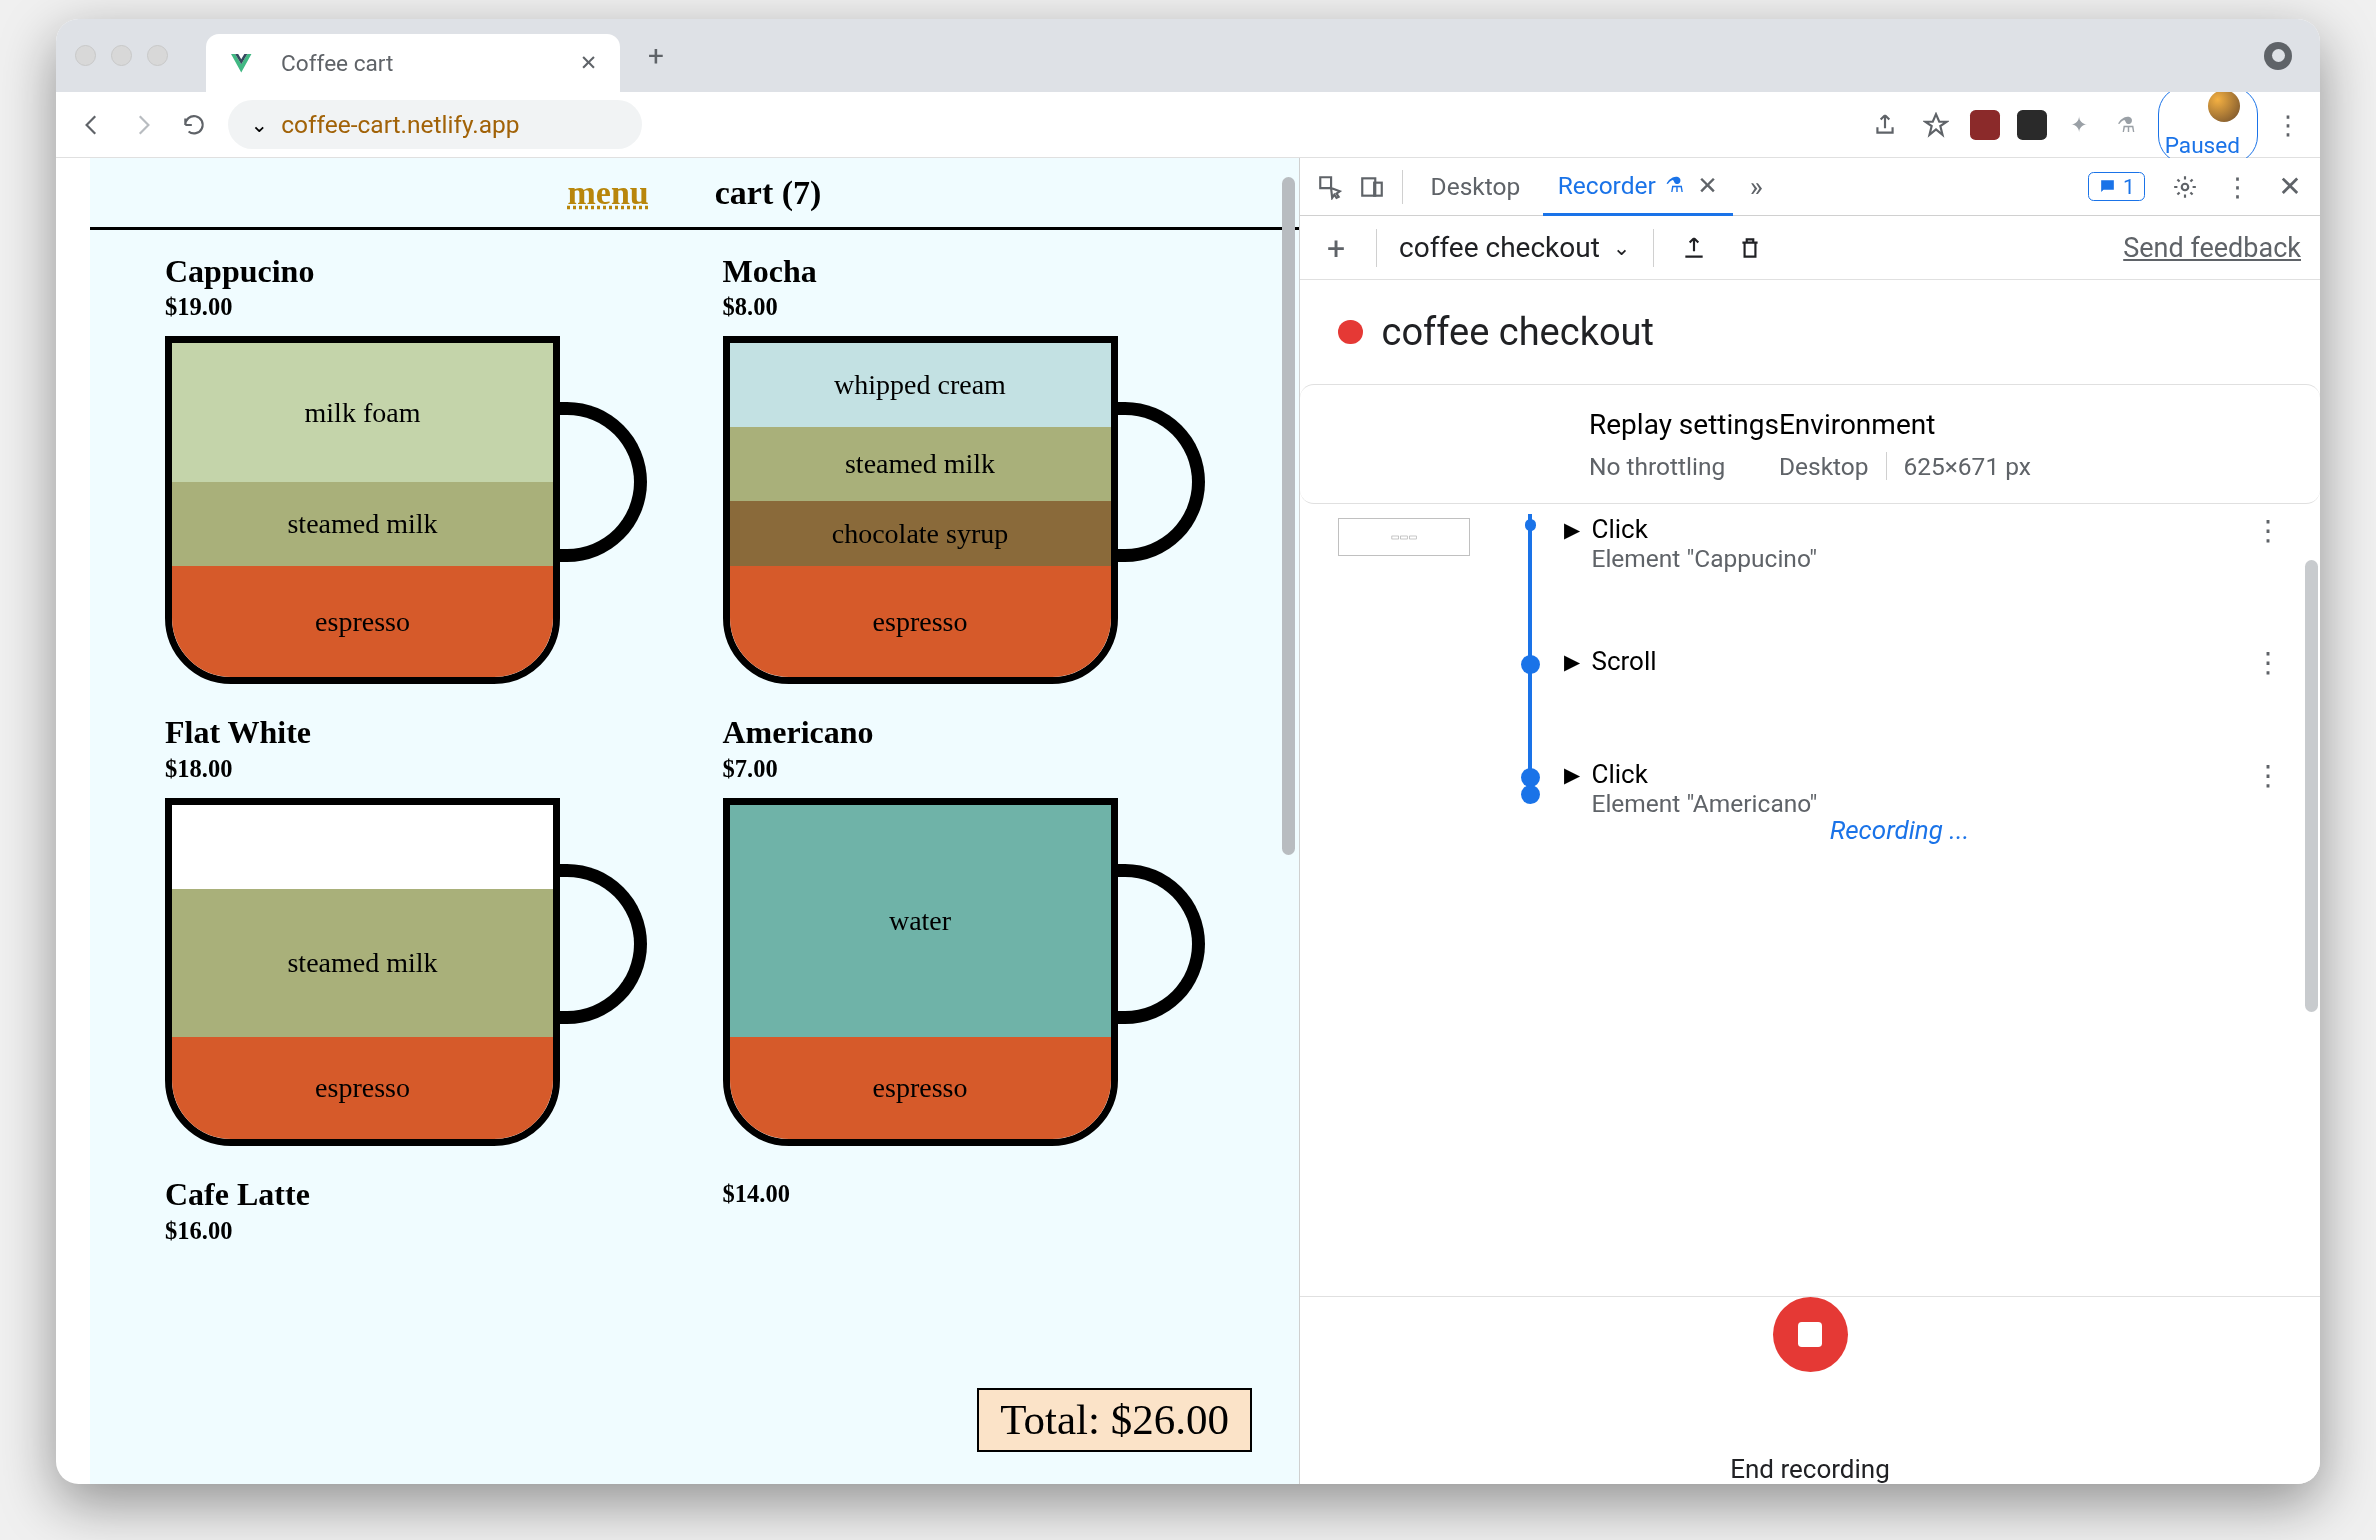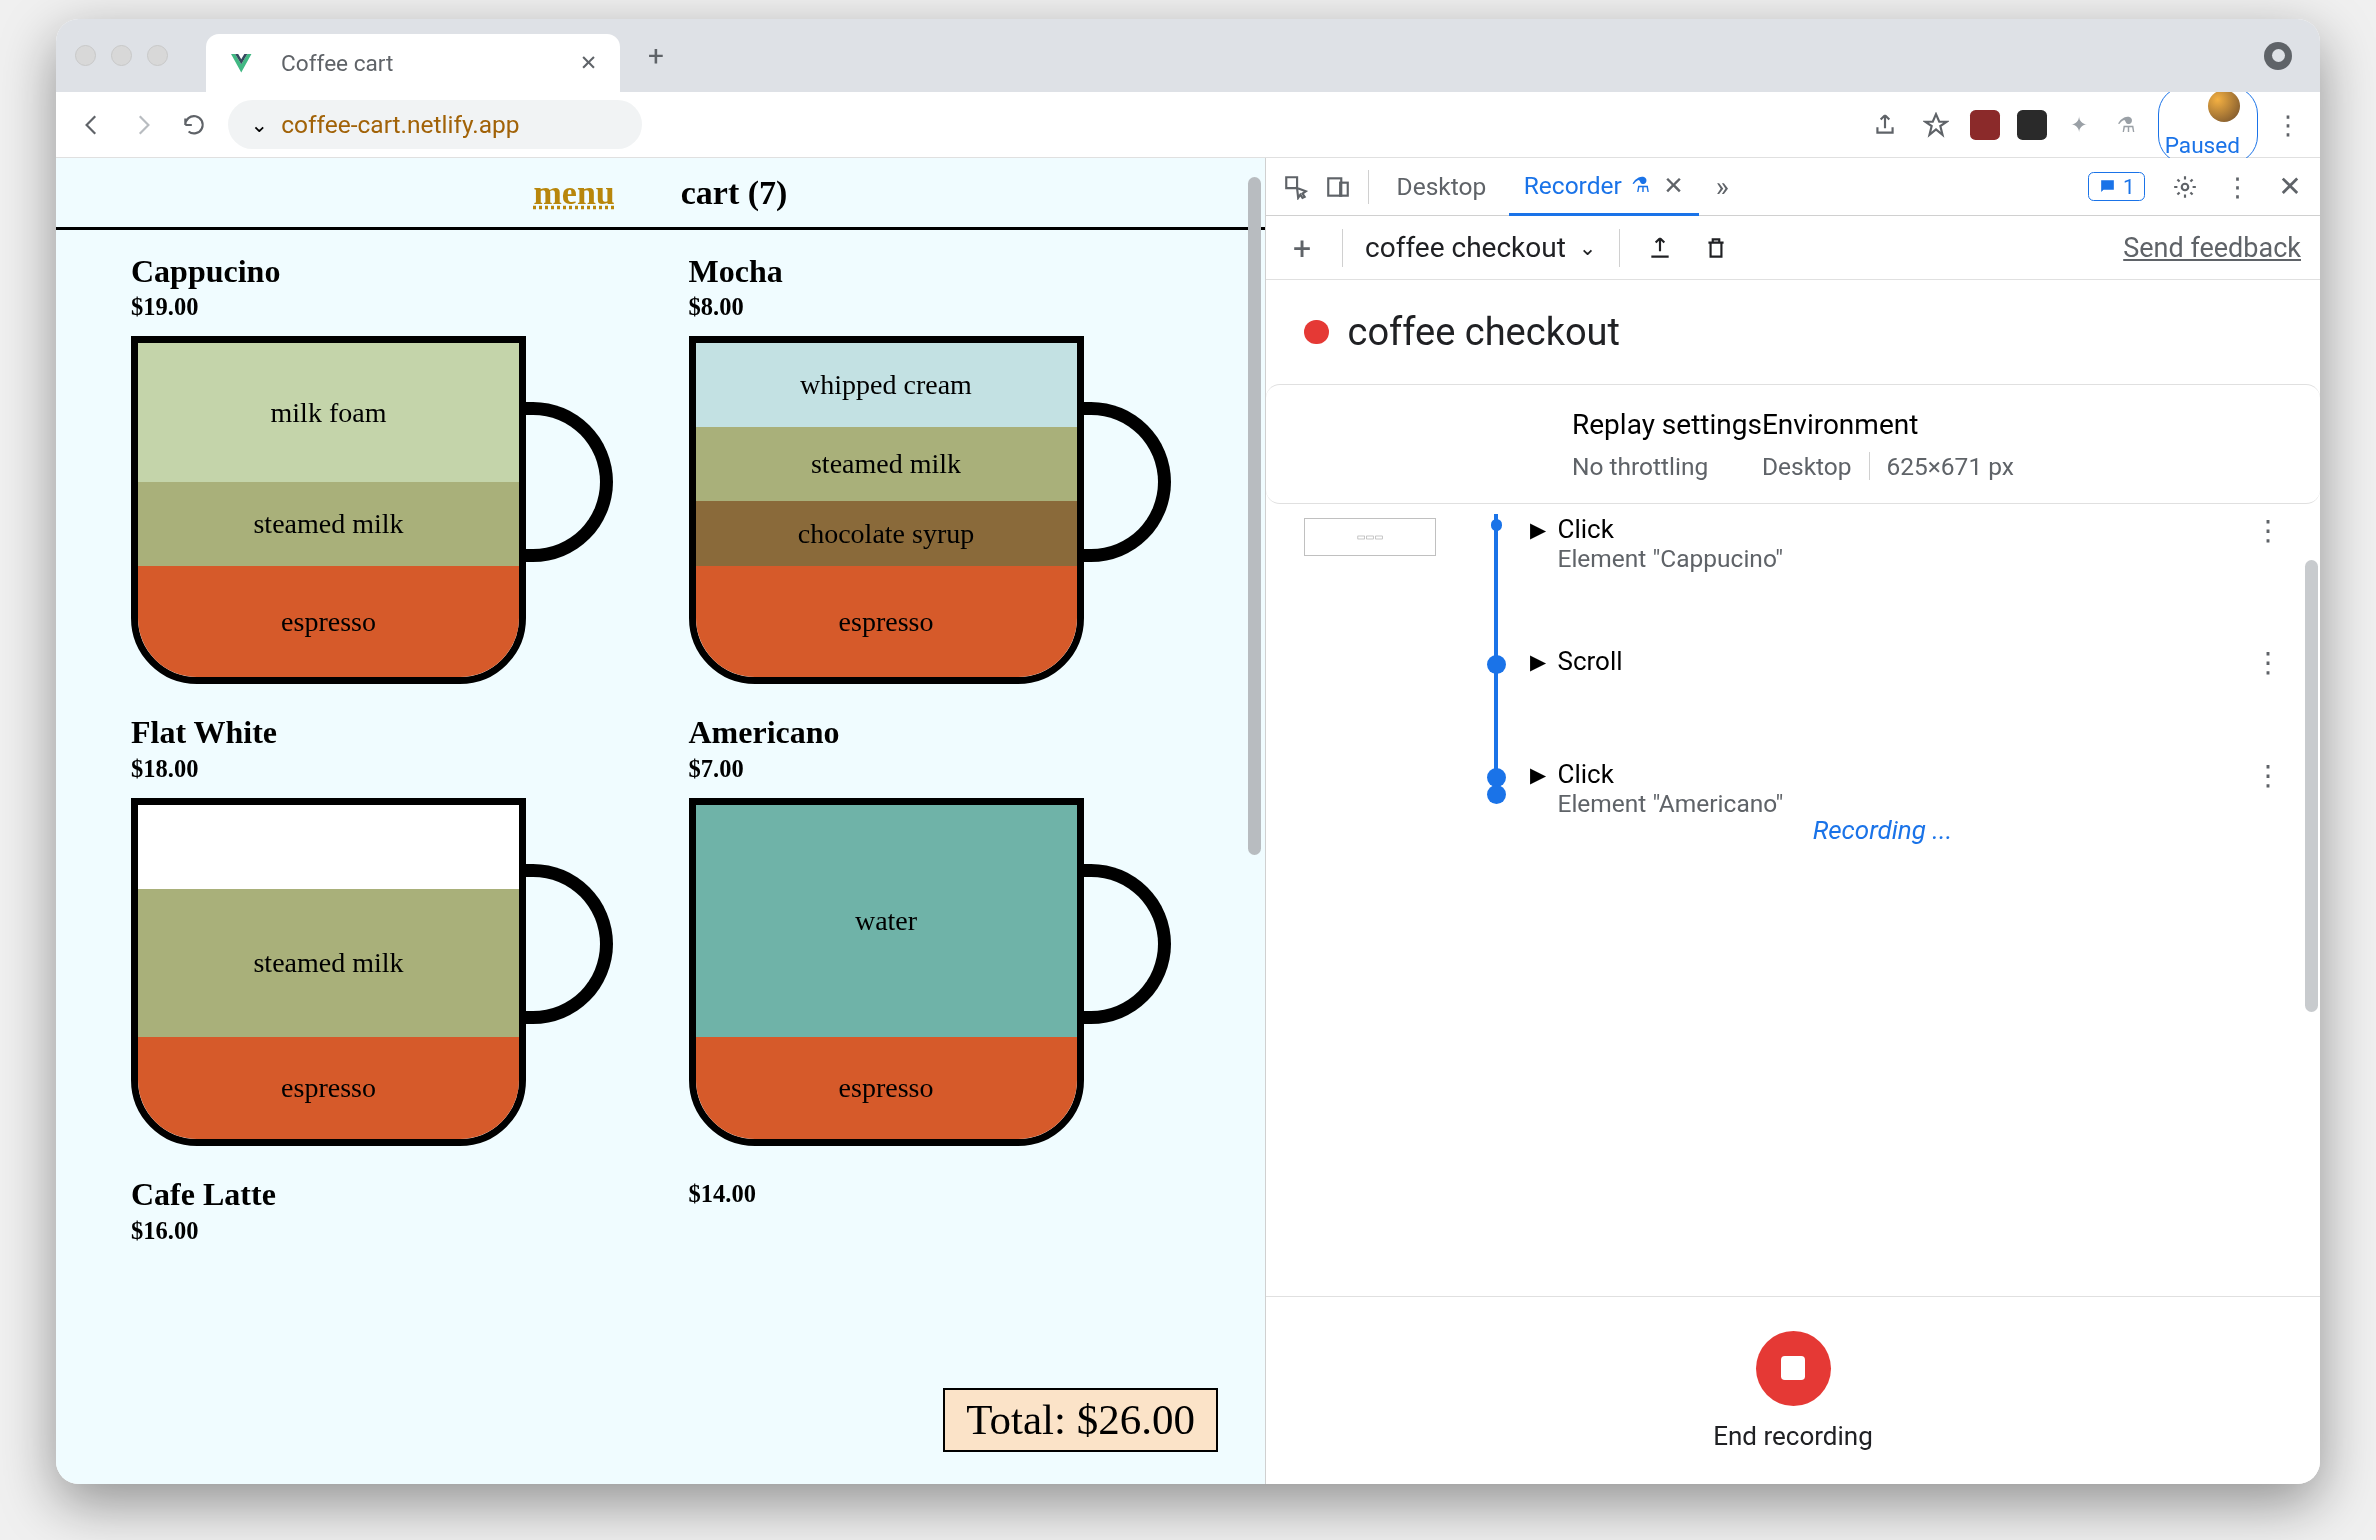--- a/index.html
+++ b/index.html
@@ -79,21 +79,21 @@
 .puzzle { color:#9aa0a6;}
 .paused-pill {
   border: 1.9px solid #1a73e8;
   border-radius: 28px;
   padding: 3.8px 17px 3.8px 5.6px;
   display:flex; align-items:flex-end; gap:9.4px;
   color:#1a73e8; font-size:22.6px;flex-direction:column;
 }
 .avatar-img{width:32px;height:32px;border-radius:50%;background:radial-gradient(circle at 30% 30%,#f4b042,#6b4a2a);}
 .kebab{font-size:26px;color:#5f6368;}
-.content-row{flex:1; display:flex; overflow:hidden;}
+.content-row{flex:1; display:flex; overflow:hidden;padding-left:34px;}
 .page {
   flex: 0 0 1209px;
   background: #f0fcff;
   position:relative;
   overflow:hidden;
 }
 .page-nav {
   height: 72px;
   border-bottom: 3.8px solid #000;
   display:flex;
@@ -175,21 +175,21 @@
 .tl-line{position:absolute;left:11.3px;top:0;width:3.8px;height:273px;background:#1a73e8;}
 .tl-dot-big{position:absolute;left:3.8px;width:19px;height:19px;border-radius:50%;background:#1a73e8;}
 .tl-dot-sm{position:absolute;left:7.5px;width:11.3px;height:11.3px;border-radius:50%;background:#1a73e8;}
 .step{position:absolute;left:47px;display:flex;gap:11.3px;align-items:flex-start;width:calc(100% - 47px);}
 .step .tri{font-size:21px;margin-top:3.8px;}
 .step-body{}
 .step-title{font-size:26px;}
 .step-sub{font-size:24.5px;color:#5f6368;}
 .step-kebab{margin-left:auto;font-size:28px;color:#5f6368;}
 .recording-label{text-align:center;color:#1a73e8;font-style:italic;font-size:26px;margin-top:301px;}
-.end-bar{height:188px;border-top:0.9px solid #e0e0e0;display:flex;flex-direction:column;align-items:center;justify-content:center;gap:15px;}
+.end-bar{height:188px;border-top:0.9px solid #e0e0e0;display:flex;flex-direction:column;align-items:center;justify-content:space-between;gap:15px;}
 .stop-btn{width:75px;height:75px;border-radius:50%;background:#e53935;display:flex;align-items:center;justify-content:center;}
 .stop-sq{width:24.5px;height:24.5px;background:#fff;border-radius:3.8px;}
 .end-label{font-size:26px;color:#202124;}
 .dt-thumb{position:absolute;right:1.9px;top:56px;width:13px;height:452px;background:#c8cbce;border-radius:7.5px;}
 </style>
 </head>
 <body>
 
 <div class="browser-window">
   <div class="tab-strip">

